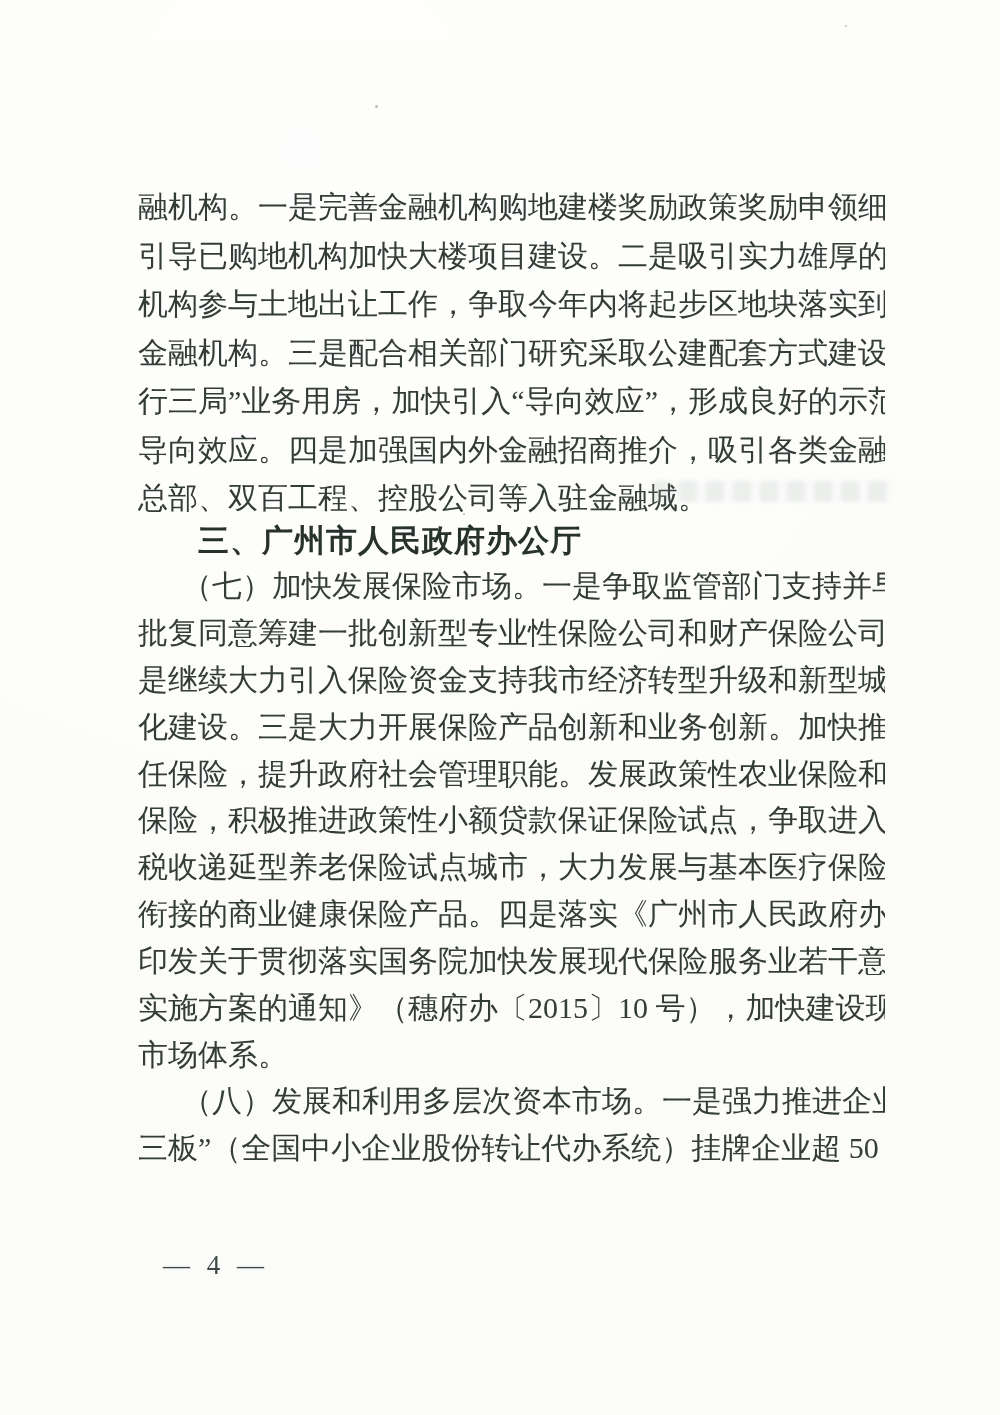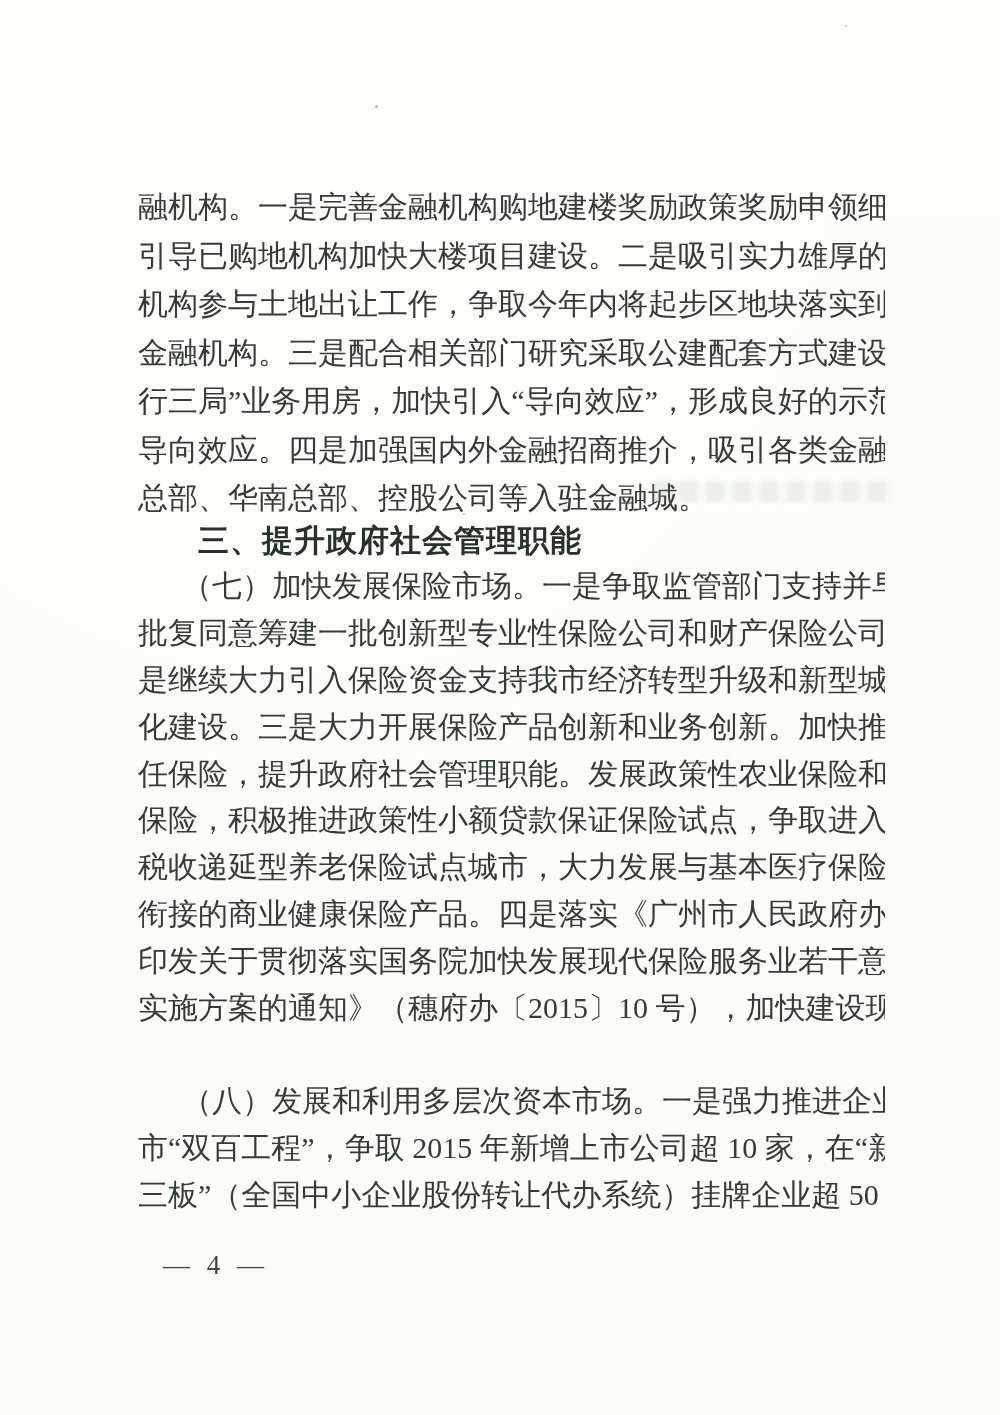--- a/index.html
+++ b/index.html
@@ -111,43 +111,43 @@
 
 <div class="paper"></div>
 
 <div class="cont-block">
   <div class="textline">融机构。一是完善金融机构购地建楼奖励政策奖励申领细则，</div>
   <div class="textline">引导已购地机构加快大楼项目建设。二是吸引实力雄厚的金融</div>
   <div class="textline">机构参与土地出让工作，争取今年内将起步区地块落实到相关</div>
   <div class="textline">金融机构。三是配合相关部门研究采取公建配套方式建设“一</div>
   <div class="textline">行三局”业务用房，加快引入“导向效应”，形成良好的示范</div>
   <div class="textline">导向效应。四是加强国内外金融招商推介，吸引各类金融机构</div>
-  <div class="textline last-short">总部、华南总部、控股公司等入驻金融城。</div>
+  <div class="textline last-short">总部、双百工程、控股公司等入驻金融城。</div>
 </div>
 
 <div class="bleed"></div>
 
-<div class="section-heading">三、提升政府社会管理职能</div>
+<div class="section-heading">三、广州市人民政府办公厅</div>
 
 <div class="para7-block">
   <div class="textline first-line">（七）加快发展保险市场。一是争取监管部门支持并早日</div>
   <div class="textline">批复同意筹建一批创新型专业性保险公司和财产保险公司。二</div>
   <div class="textline">是继续大力引入保险资金支持我市经济转型升级和新型城镇</div>
   <div class="textline">化建设。三是大力开展保险产品创新和业务创新。加快推进责</div>
   <div class="textline">任保险，提升政府社会管理职能。发展政策性农业保险和科技</div>
   <div class="textline">保险，积极推进政策性小额贷款保证保险试点，争取进入个人</div>
   <div class="textline">税收递延型养老保险试点城市，大力发展与基本医疗保险有机</div>
   <div class="textline">衔接的商业健康保险产品。四是落实《广州市人民政府办公厅</div>
   <div class="textline">印发关于贯彻落实国务院加快发展现代保险服务业若干意见</div>
   <div class="textline">实施方案的通知》（穗府办〔2015〕10 号），加快建设现代保险</div>
+  <div class="textline last-short">市场体系。</div>
 </div>
 
 <div class="para8-block">
   <div class="textline first-line">（八）发展和利用多层次资本市场。一是强力推进企业上</div>
-  <div class="textline">市“双百工程”，争取 2015 年新增上市公司超 10 家，在“新</div>
   <div class="textline">三板”（全国中小企业股份转让代办系统）挂牌企业超 50 家。</div>
 </div>
 
 <div class="page-footer">— 4 —</div>
 
 <div class="speck s1"></div>
 <div class="speck s2"></div>
 <div class="speck s3"></div>
 <div class="speck s4"></div>
 <div class="speck s5"></div>

